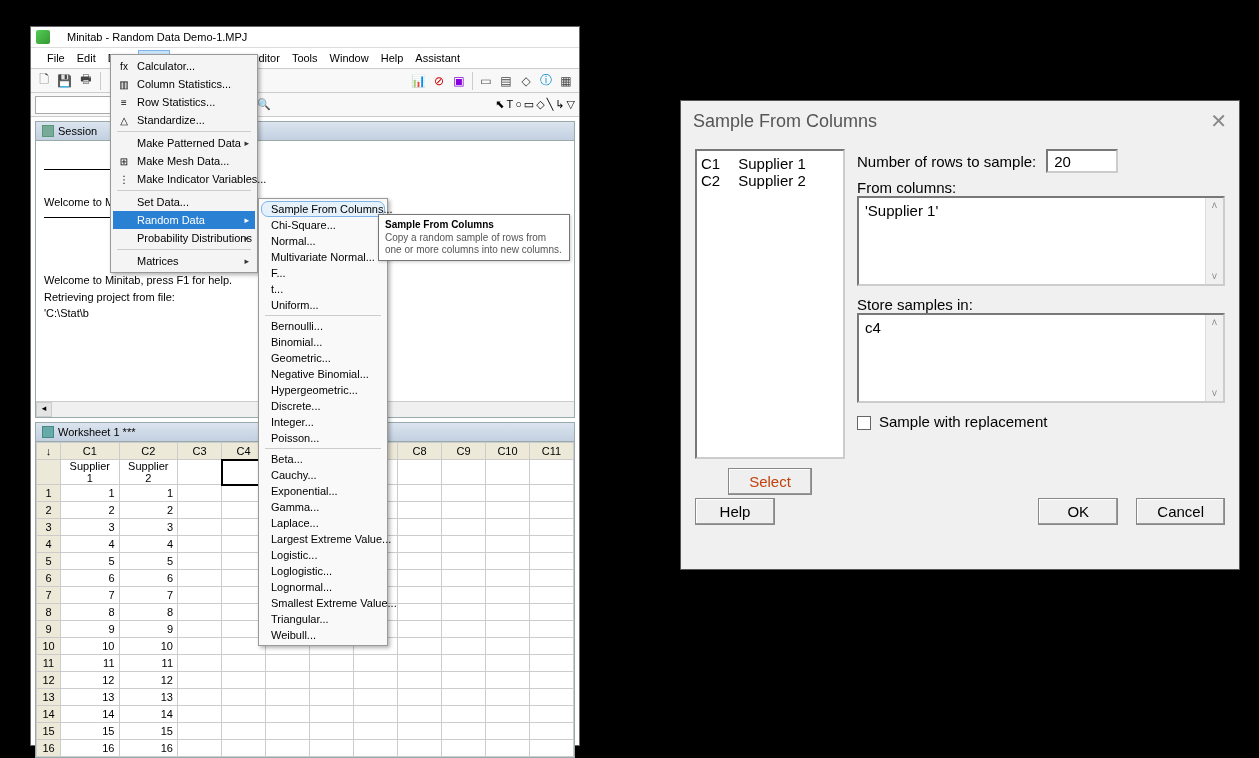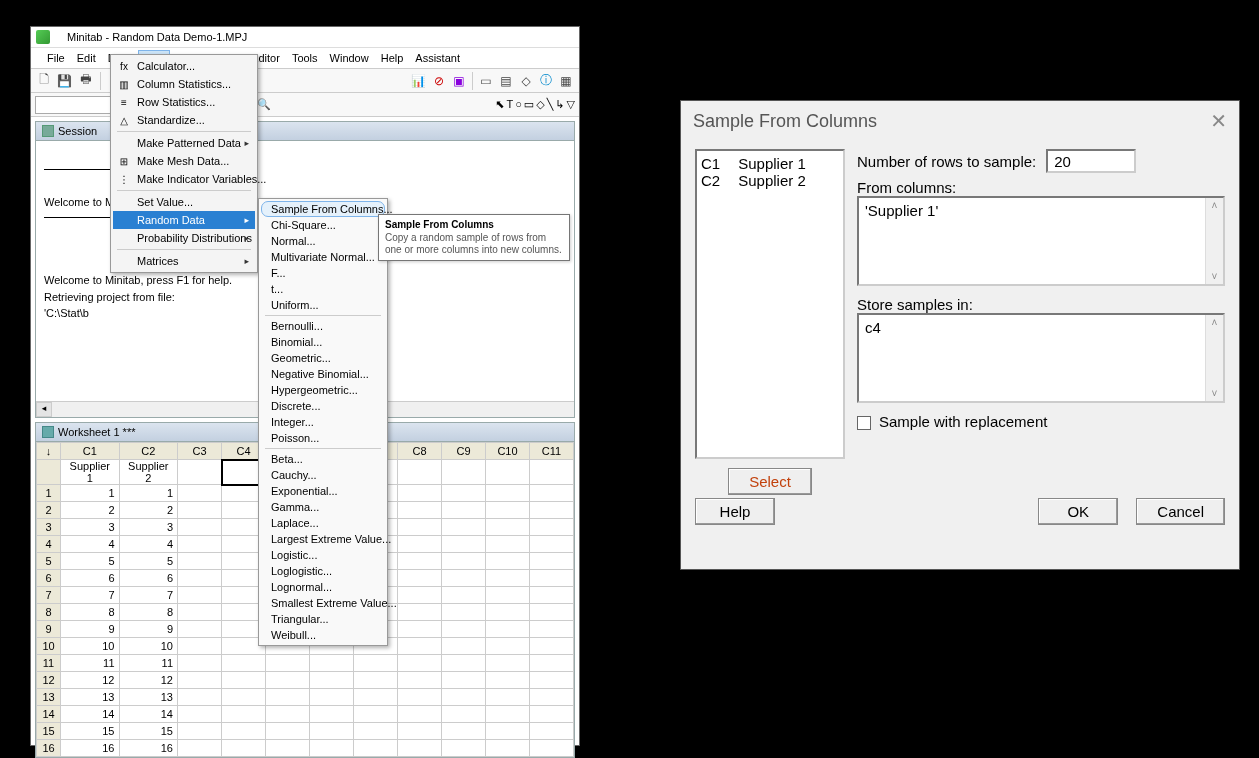--- a/index.html
+++ b/index.html
@@ -62,21 +62,21 @@
 
 .dialog { position:absolute; left:680px; top:100px; width:560px; height:470px; background:#f0f0f0; border:1px solid #555; font-size:15px;}
 .dialog .dlg-title { padding:8px 12px; font-size:18px; color:#555; display:flex; justify-content:space-between; align-items:center;}
 .dialog .dlg-title .close-x { font-size:20px; color:#888; cursor:pointer; font-family:Arial;}
 .dialog .dlg-body { padding:8px 14px; display:flex; gap:12px;}
 .dialog .col-list { width:150px; height:310px; border:2px inset #ccc; background:#fff; padding:4px; font-size:15px;}
 .dialog .col-list .row { display:flex; gap:18px;}
 .dialog .right-col { flex:1; }
 .dialog .field-row { display:flex; align-items:center; gap:10px; margin-bottom:6px;}
 .dialog label { font-size:15px;}
-.dialog .txt-input { border:2px inset #ccc; background:#fff; padding:2px 6px; font-size:15px; width:90px; height:24px;}
+.dialog .txt-input { border:2px inset #ccc; background:#fff; padding:2px 6px; font-size:15px; width:72px; height:24px;}
 .dialog .txt-area { border:2px inset #ccc; background:#fff; padding:4px 6px; font-size:15px; width:100%; height:90px; position:relative;}
 .dialog .txt-area .sb { position:absolute; right:0; top:0; bottom:0; width:18px; background:#f0f0f0; border-left:1px solid #ddd; display:flex; flex-direction:column; justify-content:space-between;}
 .dialog .txt-area .sb span { text-align:center; font-size:10px; color:#888; padding:2px;}
 .dialog .btn { border:1px solid #888; background:#efefef; box-shadow: inset -1px -1px #999, inset 1px 1px #fff; padding:4px 20px; font-size:15px; cursor:pointer; min-width:80px; text-align:center;}
 .dialog .btn.disabled { color:#c2410c;}
 .dialog .checkbox-row { display:flex; align-items:flex-end; gap:8px; margin-top:10px;}
 .dialog .cbox { width:14px; height:14px; border:1px solid #666; background:#fff;}
 .dialog .btn-row { display:flex; justify-content:space-between; padding:0 14px 12px; align-items:center;}
 .dialog .btn-row .right-btns { display:flex; gap:18px;}
 </style>
@@ -450,21 +450,21 @@
     <div class="mi">
       <span class="mi-icon">⊞</span>
       <span>Make Mesh Data...</span>
     </div>
     <div class="mi">
       <span class="mi-icon">⋮</span>
       <span>Make Indicator Variables...</span>
     </div>
     <div class="msep"></div>
     <div class="mi">
-      <span>Set Value...</span>
+      <span>Set Data...</span>
     </div>
     <div class="mi sub highlight">
       <span>Random Data</span>
     </div>
     <div class="mi sub">
       <span>Probability Distributions</span>
     </div>
     <div class="msep"></div>
     <div class="mi sub">
       <span>Matrices</span>

